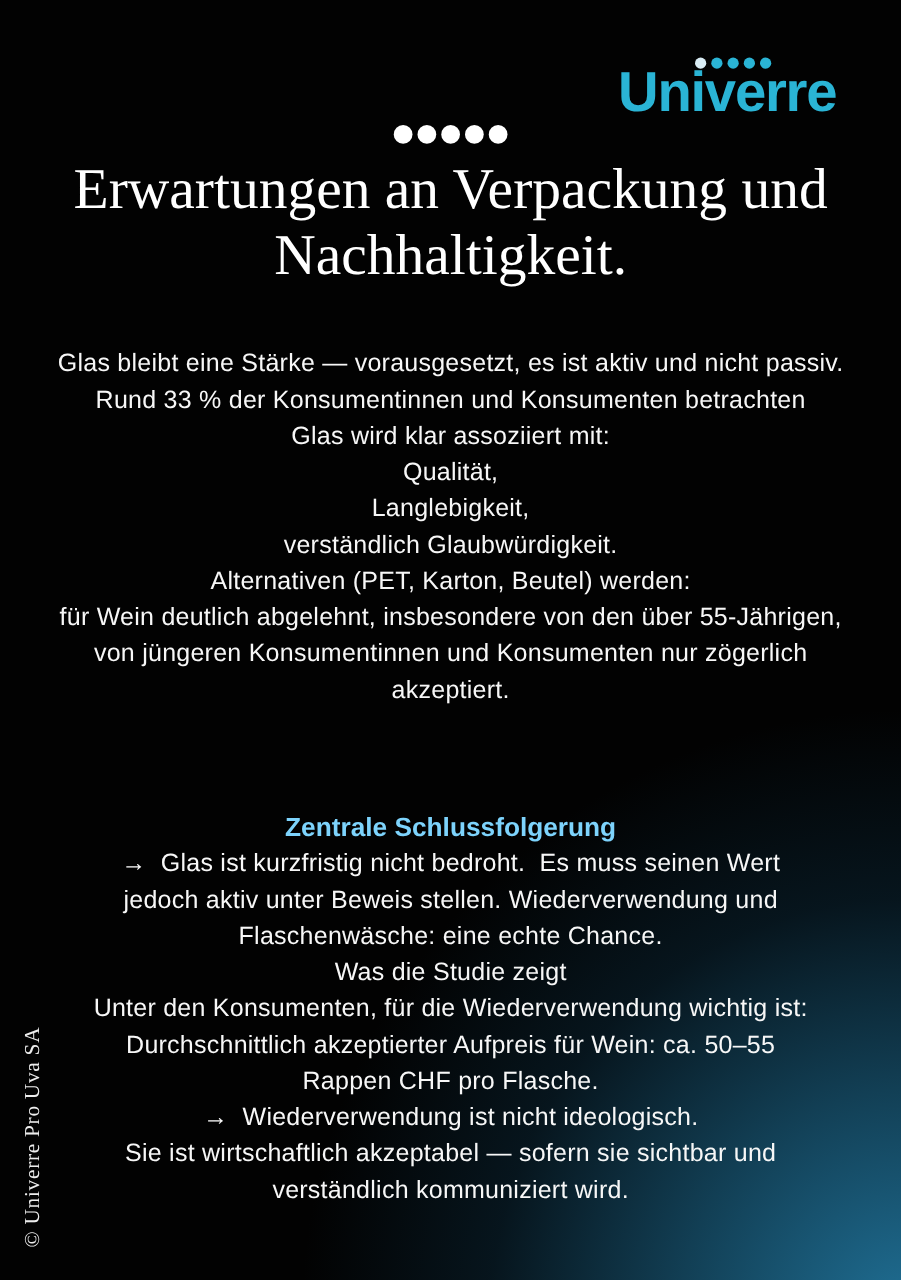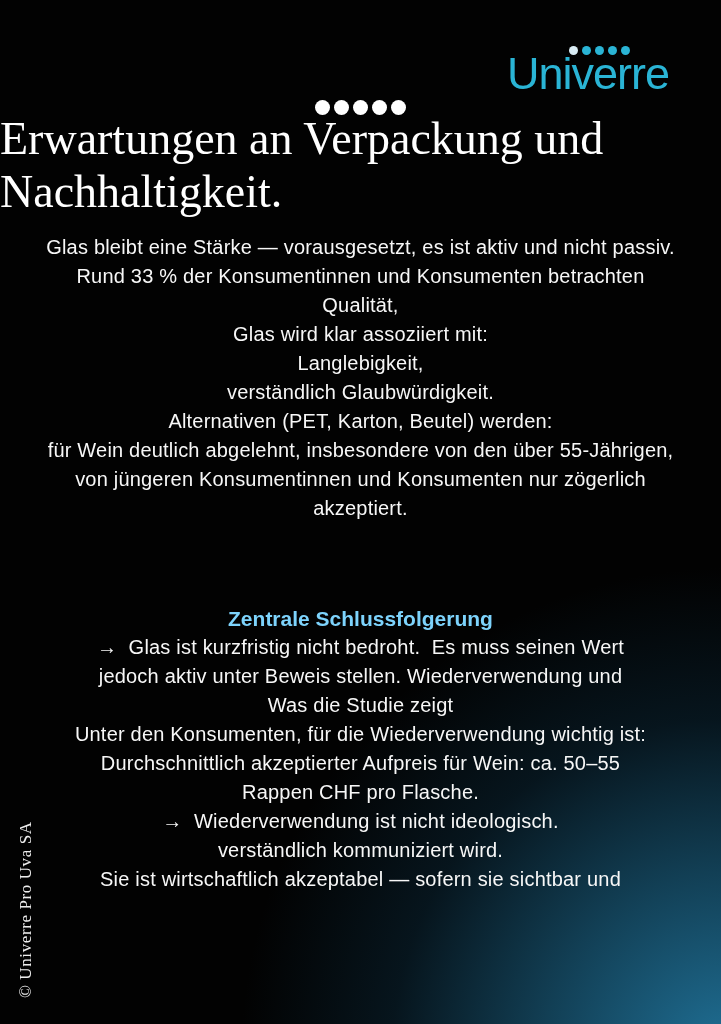--- a/index.html
+++ b/index.html
@@ -15,37 +15,37 @@
       #020202;
   }
   .page{position:absolute;inset:0;}
 
   
   .logo{position:absolute;top:46px;right:52px;}
   .logo-dots{position:absolute;top:0;left:62px;display:flex;gap:4px;}
   .ldot{width:9px;height:9px;border-radius:50%;background:#2ab4d5;}
   .ldot.first{background:#d9ecf4;}
   .logo-text{
-    margin-top:5px;font-size:45px;font-weight:400;line-height:1;
+    margin-top:5px;font-size:45px;font-weight:700;line-height:1;
     color:#2ab4d5;letter-spacing:-1px;
   }
 
   
   .title-dots{position:absolute;top:100px;left:0;right:0;display:flex;justify-content:center;}
   .tdot{width:15px;height:15px;border-radius:50%;background:#ffffff;margin:0 2px;}
 
   
   .title{
-    position:absolute;top:112px;left:0;right:0;margin:0;
-    text-align:left;font-family:"Liberation Serif",serif;font-weight:400;
+    position:absolute;top:112px;left:0;right:0;margin:12px;
+    text-align:center;font-family:"Liberation Serif",serif;font-weight:400;
     font-size:46px;line-height:53px;color:#ffffff;
   }
 
   
-  .textblock{position:absolute;left:0;right:0;text-align:center;color:#f7f7f7;}
+  .textblock{position:absolute;left:0;right:0;text-align:center;color:#f7f7f7;margin-top:44px;}
   .line{white-space:pre;height:29px;line-height:29px;font-size:20px;letter-spacing:0.2px;}
   .intro{top:233px;}
   .conclusion{top:604px;}
   .heading{white-space:pre;height:29px;line-height:29px;font-size:21px;font-weight:700;color:#7dd3fc;}
 
   
   .copyright{
     position:absolute;left:36px;bottom:26px;
     transform:rotate(-90deg);transform-origin:0 100%;
     font-family:"Liberation Serif",serif;font-size:17px;letter-spacing:0.6px;
@@ -77,40 +77,41 @@
   </div>
 
   <h1 class="title">
     <div>Erwartungen an Verpackung und</div>
     <div>Nachhaltigkeit.</div>
   </h1>
 
   <div class="textblock intro">
       <div class="line">Glas bleibt eine Stärke — vorausgesetzt, es ist aktiv und nicht passiv.</div>
       <div class="line">Rund 33 % der Konsumentinnen und Konsumenten betrachten</div>
+      <div class="line">Glas wird klar assoziiert mit:</div>
       <div class="line">Qualität,</div>
-      <div class="line">Glas wird klar assoziiert mit:</div>
       <div class="line">Langlebigkeit,</div>
       <div class="line">verständlich Glaubwürdigkeit.</div>
       <div class="line">Alternativen (PET, Karton, Beutel) werden:</div>
       <div class="line">für Wein deutlich abgelehnt, insbesondere von den über 55-Jährigen,</div>
       <div class="line">von jüngeren Konsumentinnen und Konsumenten nur zögerlich</div>
       <div class="line">akzeptiert.</div>
     </div>
 
   <div class="textblock conclusion">
     <div class="heading">Zentrale Schlussfolgerung</div>
     <div>
         <div class="line">→  Glas ist kurzfristig nicht bedroht.  Es muss seinen Wert</div>
         <div class="line">jedoch aktiv unter Beweis stellen. Wiederverwendung und</div>
+        <div class="line">Flaschenwäsche: eine echte Chance.</div>
         <div class="line">Was die Studie zeigt</div>
         <div class="line">Unter den Konsumenten, für die Wiederverwendung wichtig ist:</div>
         <div class="line">Durchschnittlich akzeptierter Aufpreis für Wein: ca. 50–55</div>
         <div class="line">Rappen CHF pro Flasche.</div>
         <div class="line">→  Wiederverwendung ist nicht ideologisch.</div>
+        <div class="line">Sie ist wirtschaftlich akzeptabel — sofern sie sichtbar und</div>
         <div class="line">verständlich kommuniziert wird.</div>
-        <div class="line">Sie ist wirtschaftlich akzeptabel — sofern sie sichtbar und</div>
       </div>
   </div>
 
   <div class="copyright">© Univerre Pro Uva SA</div>
 
 </div>
 
 </body></html>

